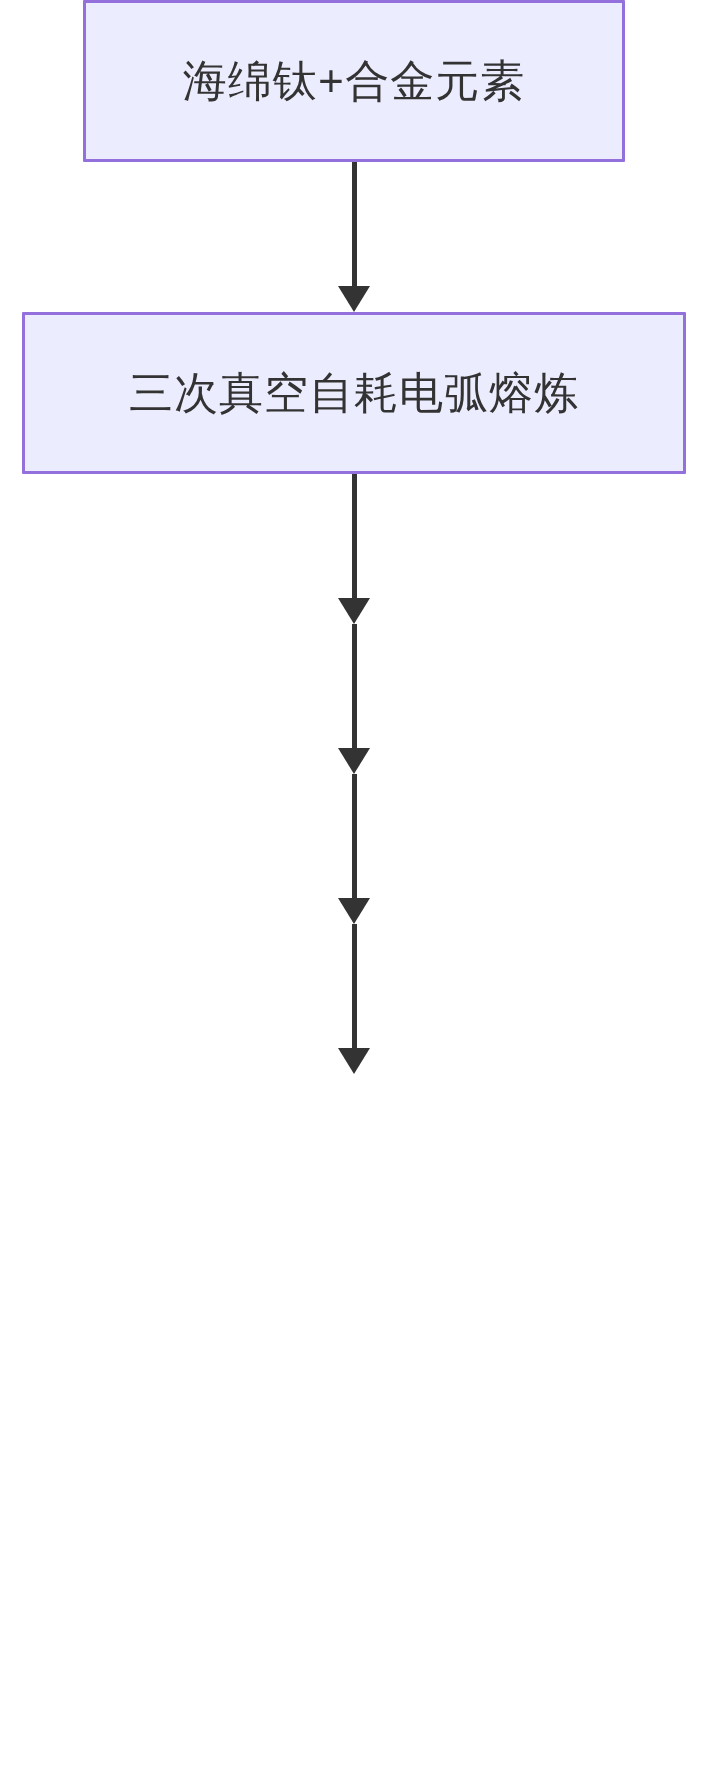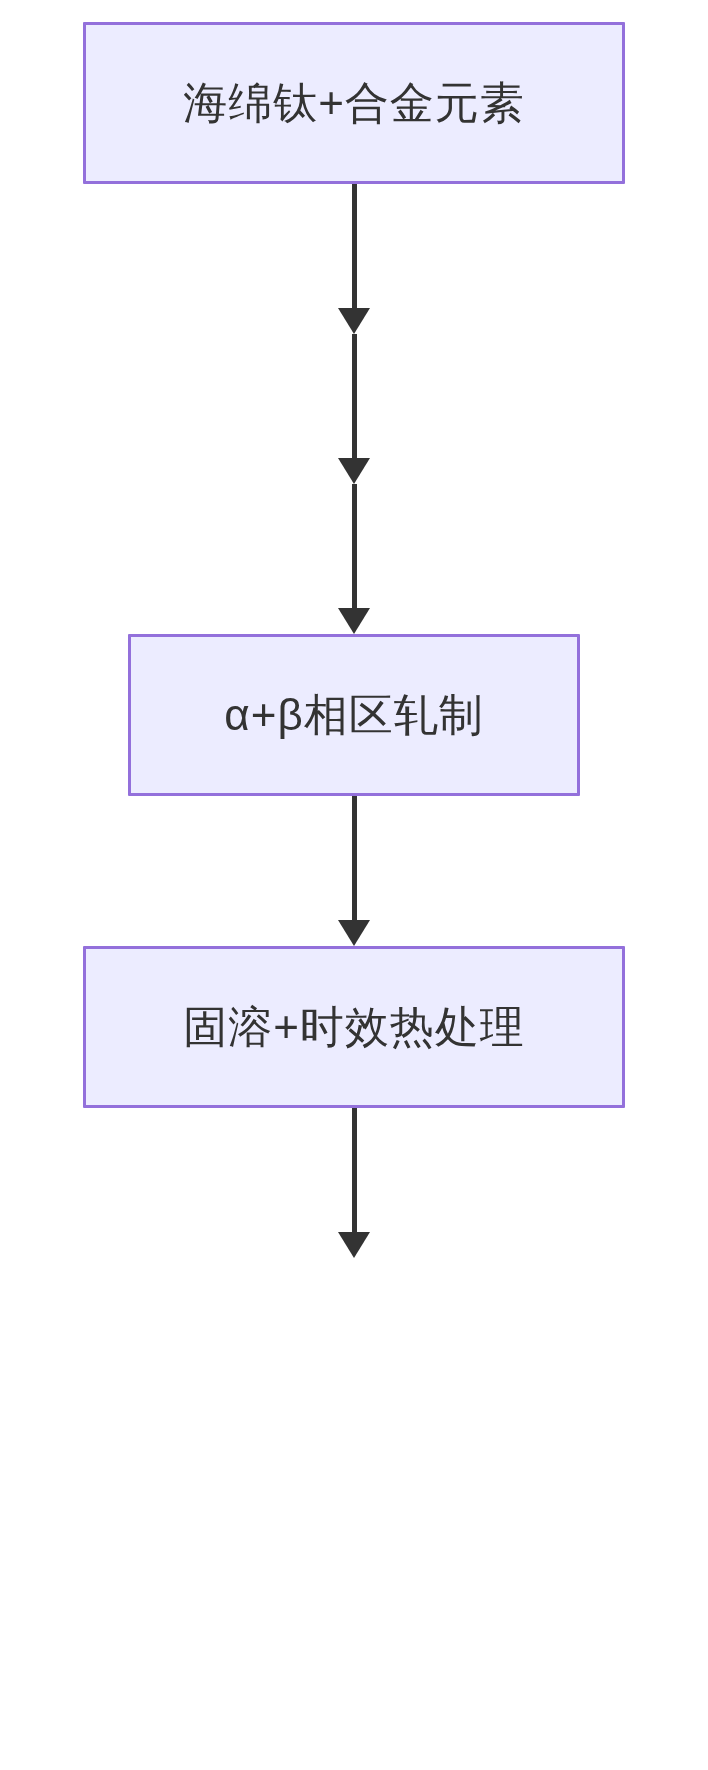--- a/index.html
+++ b/index.html
@@ -6,25 +6,24 @@
     margin: 0;
     padding: 0;
     background: #ffffff;
   }
   .canvas {
     position: relative;
     width: 708px;
     height: 1770px;
     background: #ffffff;
     box-sizing: border-box;
-    padding-top: 22px;
     display: flex;
     flex-direction: column;
     align-items: center;
-    font-family: Liberation Sans, sans-serif;
+    font-family: Liberation Mono, monospace;
     overflow: hidden;
   }
   .node {
     box-sizing: border-box;
     height: 162px;
     background: #ECECFF;
     border: 3px solid #9370DB;
     border-radius: 1px;
     display: flex;
     align-items: center;
@@ -66,44 +65,41 @@
 
   <div class="node" style="min-width:542px">
     <span class="node-label">海绵钛+合金元素</span>
   </div>
 
   <div class="edge">
     <div class="edge-line"></div>
     <div class="edge-head"></div>
   </div>
 
+  <div class="node" style="min-width:664px">
+    <span class="node-label">三次真空自耗电弧熔炼</span>
+  </div>
 
   <div class="edge">
     <div class="edge-line"></div>
     <div class="edge-head"></div>
   </div>
 
 
   <div class="edge">
     <div class="edge-line"></div>
     <div class="edge-head"></div>
   </div>
 
-  <div class="node" style="min-width:452px">
-    <span class="node-label">α+β相区轧制</span>
-  </div>
 
   <div class="edge">
     <div class="edge-line"></div>
     <div class="edge-head"></div>
   </div>
 
-  <div class="node" style="min-width:542px">
-    <span class="node-label">固溶+时效热处理</span>
-  </div>
 
   <div class="edge">
     <div class="edge-line"></div>
     <div class="edge-head"></div>
   </div>
 
 
 </div>
 
 </body></html>

